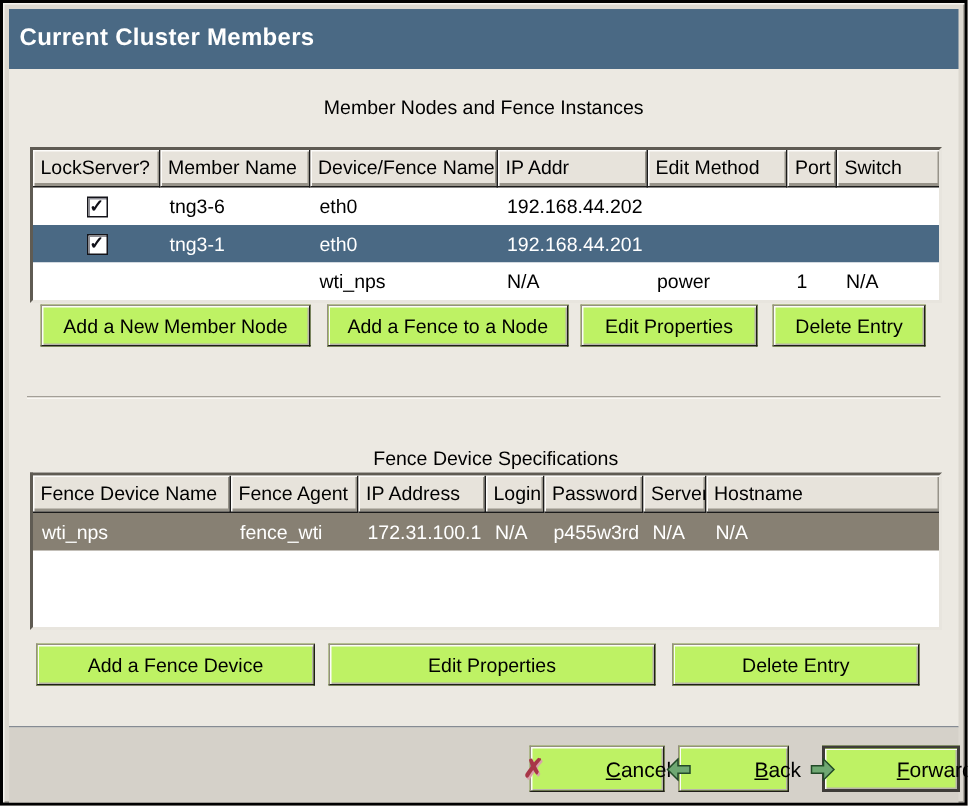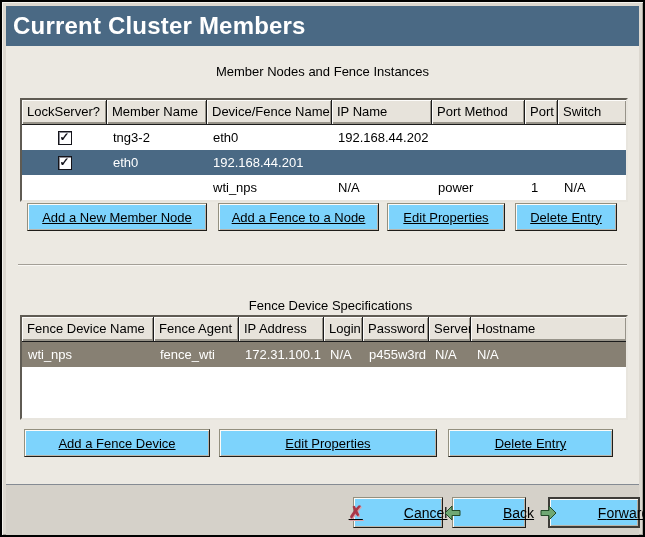--- a/index.html
+++ b/index.html
@@ -13,21 +13,21 @@
     border:2px solid #000;
     background:#dcd8d0;
     box-shadow: inset 1px 1px 0 #f4f2ed, inset -1px -1px 0 #aaa69e;
   }
   .titlebar {
     position:absolute; left:4px; top:4px; right:4px; height:40px;
     background:#4a6984;
     display:flex; align-items:center;
   }
   .titlebar .title {
-    color:#fff; font-size:24px; font-weight:bold; padding-left:7px;
+    color:#fff; font-size:16px; font-weight:bold; padding-left:7px;
     letter-spacing:0.2px;
   }
   .content {
     position:absolute; left:4px; top:44px; right:4px; height:438px;
     background:#ece9e2;
     border-bottom:1px solid #858b93;
   }
   .footer {
     position:absolute; left:4px; top:483px; right:4px; bottom:0;
     background:#d5d1c9;
@@ -84,30 +84,29 @@
     box-sizing:border-box;
   }
   .checkbox .check {
     font-size:12px; font-weight:bold; color:#101018; line-height:12px;
     margin-top:-1px;
   }
 
   
   .btn {
     position:absolute; height:28px;
-    background:#7dd3fc;
+    background:#bef264;
     border:1px solid;
     border-color:#94907f #1f1d19 #1f1d19 #94907f;
     box-shadow: inset 1px 1px 0 #fcfbf8, inset -1px -1px 0 #b8b4aa;
     font-family:"Liberation Sans", sans-serif;
     font-size:13px; color:#000;
     display:flex; align-items:center; justify-content:center;
     box-sizing:border-box;
     padding:0;
-    text-decoration:underline;
   }
   .row1 .btn, .row2 .btn { top:0; }
   .row1 { position:absolute; left:0; top:157px; right:0; height:28px; }
   .row2 { position:absolute; left:0; top:383px; right:0; height:29px; }
   .row1 .b1 { left:21px;  width:180px; }
   .row1 .b2 { left:212px; width:161px; }
   .row1 .b3 { left:381px; width:118px; }
   .row1 .b4 { left:509px; width:102px; }
   .row2 .b1 { left:18px;  width:186px;text-align:right; }
   .row2 .b2 { left:213px; width:218px; }
@@ -146,44 +145,45 @@
 
   <div class="content">
 
     <div class="caption c1">Member Nodes and Fence Instances</div>
 
     <div class="table t1">
       <div class="thead">
         <div class="th">LockServer?</div>
         <div class="th">Member Name</div>
         <div class="th">Device/Fence Name</div>
-        <div class="th">IP Name</div>
-        <div class="th">Port Method</div>
+        <div class="th">IP Addr</div>
+        <div class="th">Edit Method</div>
         <div class="th">Port</div>
         <div class="th">Switch</div>
       </div>
       <div class="tr">
         <div class="td c-check">
           <span class="checkbox">
             <span class="check">✓</span>
           </span>
         </div>
-        <div class="td">tng3-2</div>
+        <div class="td">tng3-6</div>
         <div class="td">eth0</div>
         <div class="td">192.168.44.202</div>
         <div class="td"></div>
         <div class="td"></div>
         <div class="td"></div>
       </div>
       <div class="tr selected">
         <div class="td c-check">
           <span class="checkbox">
             <span class="check">✓</span>
           </span>
         </div>
+        <div class="td">tng3-1</div>
         <div class="td">eth0</div>
         <div class="td">192.168.44.201</div>
         <div class="td"></div>
         <div class="td"></div>
         <div class="td"></div>
       </div>
       <div class="tr">
         <div class="td c-check"></div>
         <div class="td"></div>
         <div class="td">wti_nps</div>

